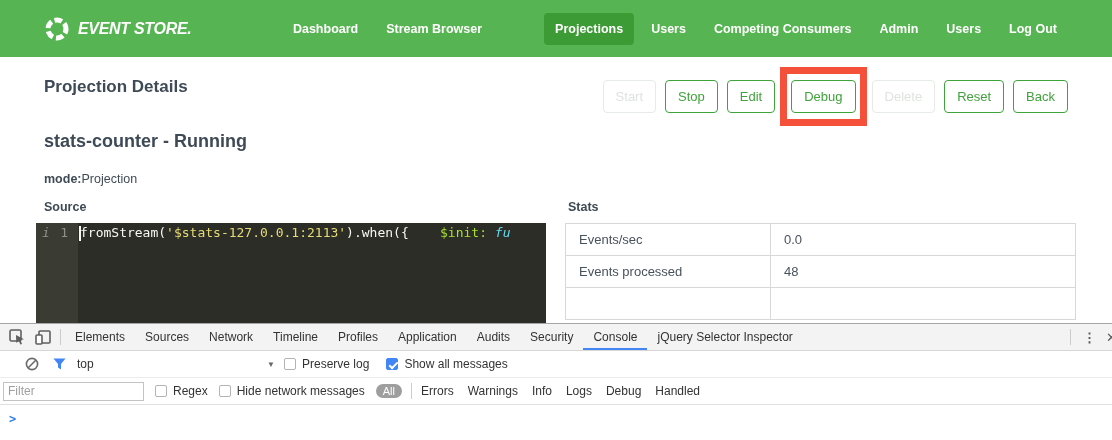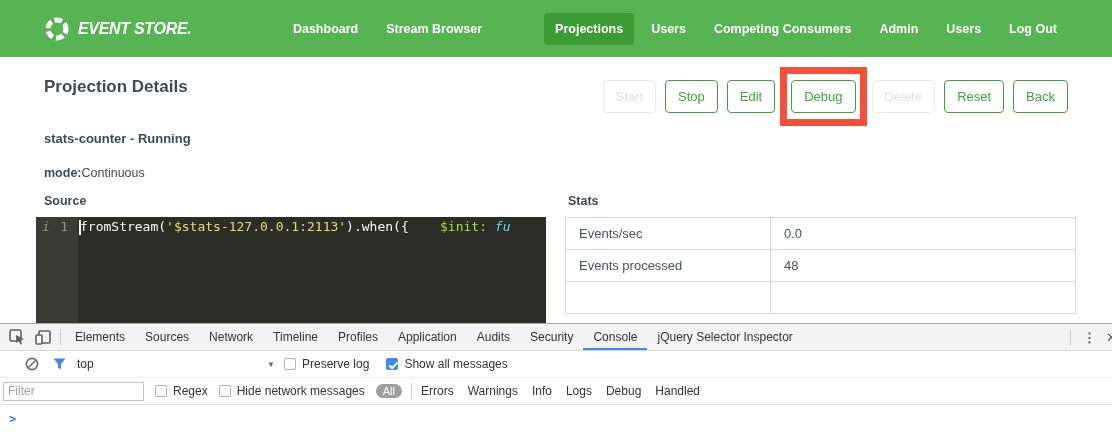--- a/index.html
+++ b/index.html
@@ -20,21 +20,21 @@
   .main { height:266px; overflow:hidden; color:#3e4a56; }
   .page-header { display:flex; justify-content:space-between; 
     padding:20px 44px 0 44px; height:58px; }
   .page-title { font-size:17px; font-weight:700; }
   .actions { display:flex; align-items:center; gap:9px; }
   .btn { background:#fff; border:1px solid #3fa33b; color:#3fa33b; font-size:13px;
     font-family:"Liberation Sans", sans-serif; padding:8px 12px; border-radius:4px; cursor:pointer; }
   .btn.disabled { border-color:#e7ebe7; color:#dfe3df; cursor:default; }
   .btn-frame { border:7px solid #f4503a; padding:6px 4px; margin:-13px -4px; }
 
-  .status-line { margin:16px 0 0 44px; font-size:13px; font-weight:700; }
+  .status-line { margin:16px 0 0 44px; font-size:18px; font-weight:700; }
   .mode-line { margin:20px 0 0 44px; font-size:12.5px; }
   .mode-label { font-weight:700; }
 
   
   .panels { display:flex; margin-top:14px; }
   .source-panel { width:510px; margin-left:36px; }
   .stats-panel { width:511px; margin-left:19px; }
   .panel-heading { font-size:12.5px; font-weight:700; margin:0 0 9px 8px; }
   .stats-panel .panel-heading { margin-left:3px; }
 
@@ -135,21 +135,21 @@
         <button class="btn">Edit</button>
         <div class="btn-frame"><button class="btn">Debug</button></div>
         <button class="btn disabled">Delete</button>
         <button class="btn">Reset</button>
         <button class="btn">Back</button>
       </div>
   </div>
 
   <div class="status-line">stats-counter - Running</div>
   <div class="mode-line">
-    <span class="mode-label">mode:</span><span>Continuous</span>
+    <span class="mode-label">mode:</span><span>Projection</span>
   </div>
 
   <div class="panels">
     <div class="source-panel">
       <div class="panel-heading">Source</div>
       <div class="editor">
         <div class="gutter">
           <div class="gutter-line">
             <span class="gutter-ann">i</span>
             <span class="gutter-num">1</span>

